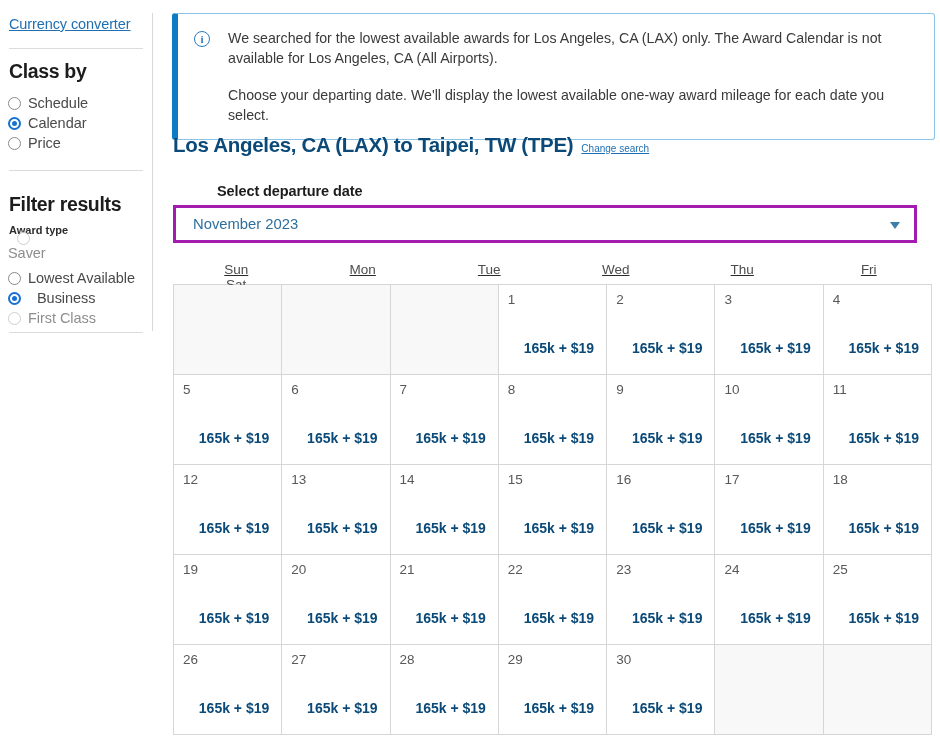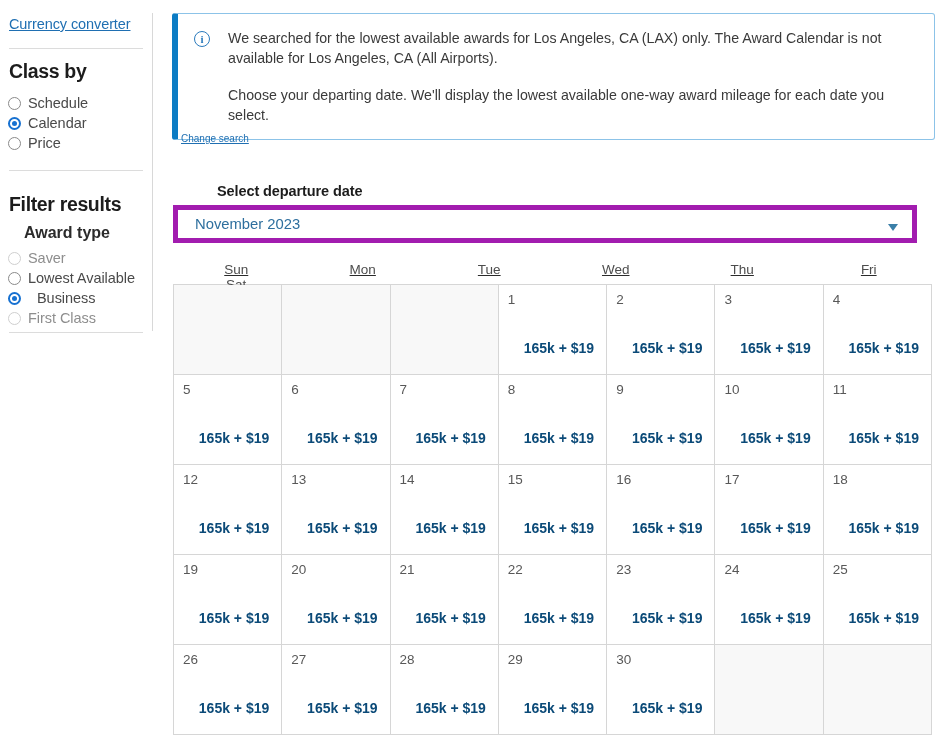--- a/index.html
+++ b/index.html
@@ -53,24 +53,23 @@
     font-weight: bold;
     color: #1c1c1c;
     letter-spacing: -0.35px;
   }
   #viewby-title { top: 60px; }
   #filter-title { top: 193px; }
 
   .sub-label {
     position: absolute;
     left: 9px; top: 224px;
-    font-size: 16px;
+    font-size: 11px;
     font-weight: bold;
     color: #2b2b2b;
-    margin-left: 15px;
   }
 
   .radio-row {
     position: absolute;
     left: 8px;
     height: 20px;
     display: flex;
     align-items: center;
     cursor: pointer;
     white-space: nowrap;
@@ -179,21 +178,21 @@
     font-size: 14.5px;
     font-weight: bold;
     color: #1c1c1c;
     letter-spacing: -0.1px;
     margin-left: 44px;
   }
   #month-select {
     position: absolute;
     left: 1px; top: 205px;
     width: 744px; height: 38px;
-    border: 5px solid #a21caf;
+    border: 3px solid #a21caf;
     background: #fff;
     display: flex;
     align-items: center;
     cursor: pointer;
   }
   #month-select-value {
     margin-left: 17px;
     font-size: 14.8px;
     color: #2e6f9e;
   }
@@ -285,21 +284,21 @@
         </div>
       </div>
 
     <div class="hr" id="hr2"></div>
 
     <div class="section-title" id="filter-title">Filter results</div>
 
     <div class="sub-label">Award type</div>
 
     <div id="award-type-group">
-        <div class="radio-row disabled" style="top: 248px;">
+        <div class="radio-row disabled" style="top: 232px; flex-direction: column;">
           <span class="radio dim"></span>
           <span class="radio-label dim">Saver</span>
         </div>
         <div class="radio-row" style="top: 268px;">
           <span class="radio"></span>
           <span class="radio-label">Lowest Available</span>
         </div>
         <div class="radio-row" style="top: 288px; gap: 9px;">
           <span class="radio checked"></span>
           <span class="radio-label">Business</span>
@@ -318,20 +317,21 @@
 
     <div id="banner">
       <div id="info-icon">i</div>
       <div id="banner-text">
         <p>We searched for the lowest available awards for Los Angeles, CA (LAX) only. The Award Calendar is not available for Los Angeles, CA (All Airports).</p>
         <p>Choose your departing date. We'll display the lowest available one-way award mileage for each date you select.</p>
       </div>
     </div>
 
     <div id="route-heading">
+      <span id="route-title">Los Angeles, CA (LAX) to Taipei, TW (TPE)</span>
       <a id="change-search">Change search</a>
     </div>
 
     <div id="select-label">Select departure date</div>
 
     <div id="month-select">
       <span id="month-select-value">November 2023</span>
       <span id="chevron"></span>
     </div>
 

